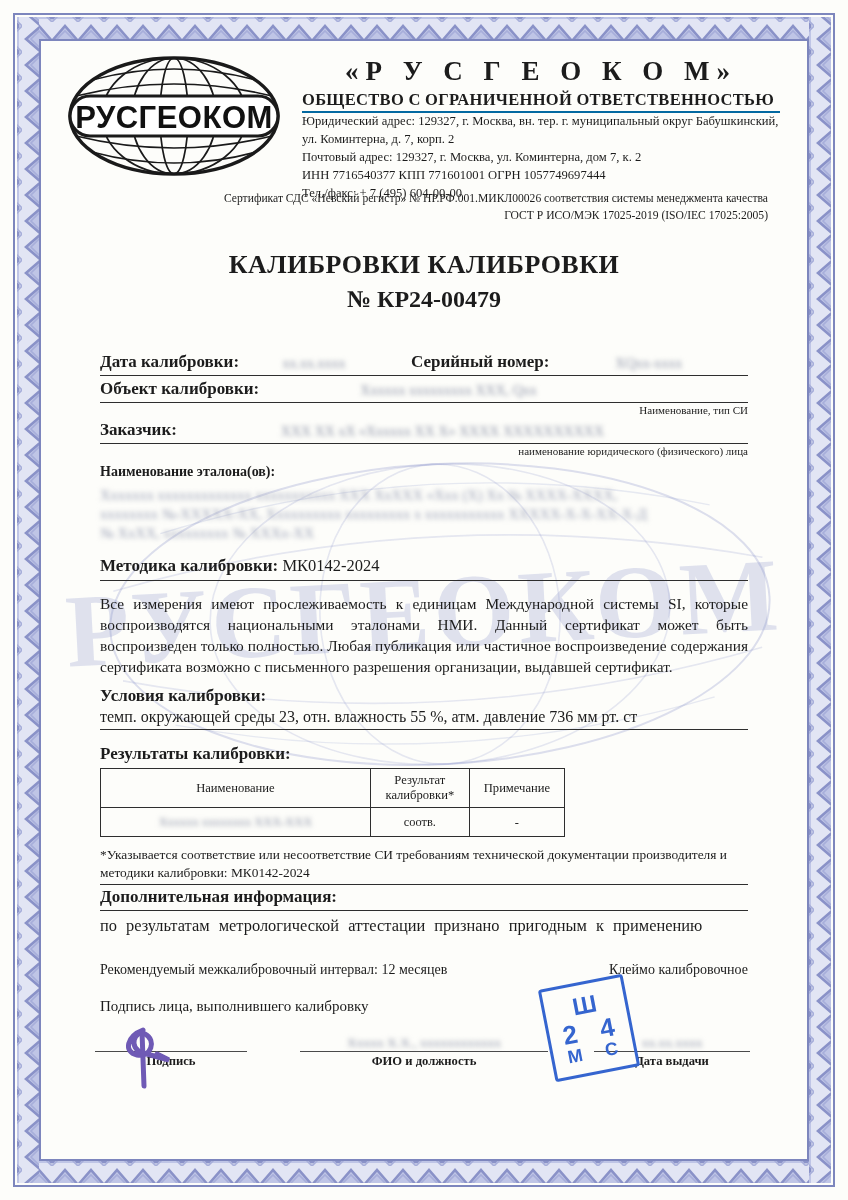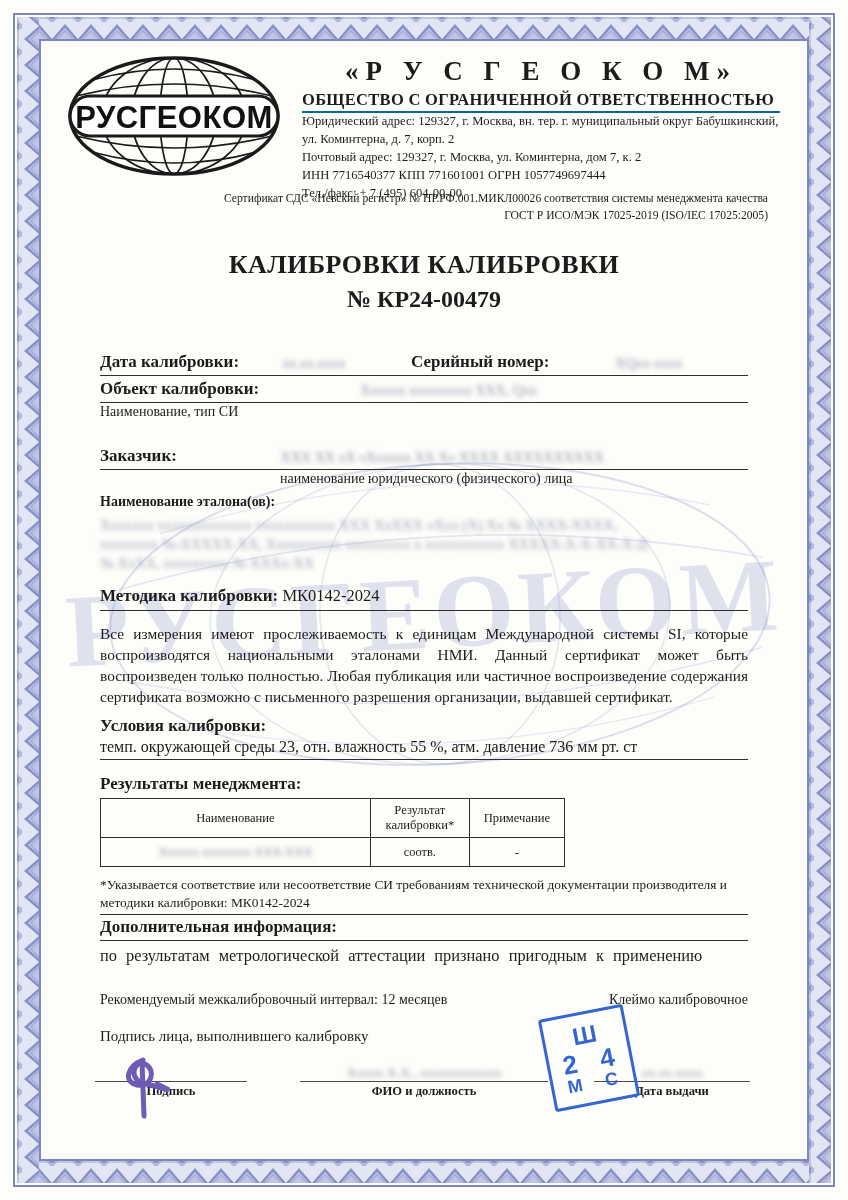--- a/index.html
+++ b/index.html
@@ -26,21 +26,21 @@
   .doc-title { position:absolute; top:250px; left:0; right:0; text-align:center; font-weight:bold; }
   .doc-title .t1 { font-size:26px; letter-spacing:.5px; }
   .doc-title .t2 { font-size:24px; margin-top:6px; }
 
   
   .body { position:absolute; top:352px; left:100px; right:100px; }
   .rule { border-bottom:1.6px solid #2e2e2e;font-family:Liberation Serif, serif; }
   .lbl { font-weight:bold; font-size:17px; white-space:nowrap; }
   .redacted { filter:blur(2.6px); color:#8d93a6; }
   .redacted.light { color:#9aa0b5; }
-  .caption { text-align:left; font-size:14px; color:#222; margin-top:1px; }
+  .caption { text-align:right; font-size:11px; color:#222; margin-top:1px; }
 
   .row-flex { display:flex; align-items:flex-end; padding-bottom:3px; }
   .val-slot { text-align:center; font-size:14px; }
 
   .etalon-heading { font-size:14px; font-weight:bold; margin-top:7px; }
   .etalon-lines { font-size:14.5px; line-height:19px; margin-top:6px; text-align:justify; }
 
   .method-row { margin-top:13px; padding-bottom:4px; font-size:17px; }
   .method-row .v { font-weight:normal; font-size:16.5px; }
 
@@ -171,21 +171,21 @@
         <span class="lbl" style="margin-left:22px;">Серийный номер:</span>
         <span class="val-slot redacted" style="flex:1;">XQxx-xxxx</span>
       </div>
 
       <div class="row-flex rule" style="margin-top:3px;">
         <span class="lbl">Объект калибровки:</span>
         <span class="val-slot redacted" style="flex:1; margin-right:110px;">Xxxxxx xxxxxxxxx XXX, Qxx</span>
       </div>
       <div class="caption">Наименование, тип СИ</div>
 
-      <div class="row-flex rule" style="margin-top:26px;justify-content:flex-end;">
+      <div class="row-flex rule" style="margin-top:4px;justify-content:flex-end;">
         <span class="lbl">Заказчик:</span>
         <span class="val-slot redacted" style="flex:1; margin-right:40px;">XXX XX xX «Xxxxxx XX X» XXXX XXXXXXXXXX</span>
       </div>
       <div class="caption" style="padding-left:180px;">наименование юридического (физического) лица</div>
 
       <div class="etalon-heading">Наименование эталона(ов):</div>
       <div class="etalon-lines redacted light">
         <div>Xxxxxxx xxxxxxxxxxxxx xxxxxxxxxxx XXX XxXXX «Xxx (X) Xx № XXXX-XXXX,</div>
         <div>xxxxxxxx №-XXXXX-XX, Xxxxxxxxxx xxxxxxxxx x xxxxxxxxxxx XXXXX-X-X-XX-X-Д</div>
         <div>№ XxXX, xxxxxxxxx № XXXx-XX</div>
@@ -194,21 +194,21 @@
       <div class="method-row rule">
         <span class="lbl">Методика калибровки:</span>
         <span class="v">МК0142-2024</span>
       </div>
 
       <div class="paragraph">Все измерения имеют прослеживаемость к единицам Международной системы SI, которые воспроизводятся национальными эталонами НМИ. Данный сертификат может быть воспроизведен только полностью. Любая публикация или частичное воспроизведение содержания сертификата возможно с письменного разрешения организации, выдавшей сертификат.</div>
 
       <div class="sec-heading">Условия калибровки:</div>
       <div class="conditions-line rule">темп. окружающей среды 23, отн. влажность 55 %, атм. давление 736 мм рт. ст</div>
 
-      <div class="results-heading">Результаты менеджмента:</div>
+      <div class="results-heading">Результаты калибровки:</div>
       <table class="results">
         <tbody>
           <tr class="hdr">
             <td class="c-name">Наименование</td>
             <td class="c-res">Результат калибровки*</td>
             <td class="c-note">Примечание</td>
           </tr>
           <tr class="datarow">
             <td class="redacted">Xxxxxx xxxxxxxx XXX-XXX</td>
             <td>соотв.</td>

